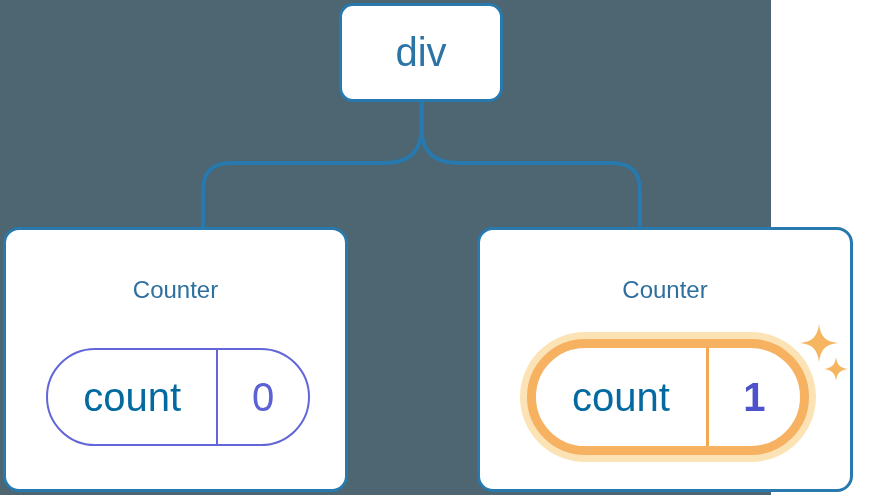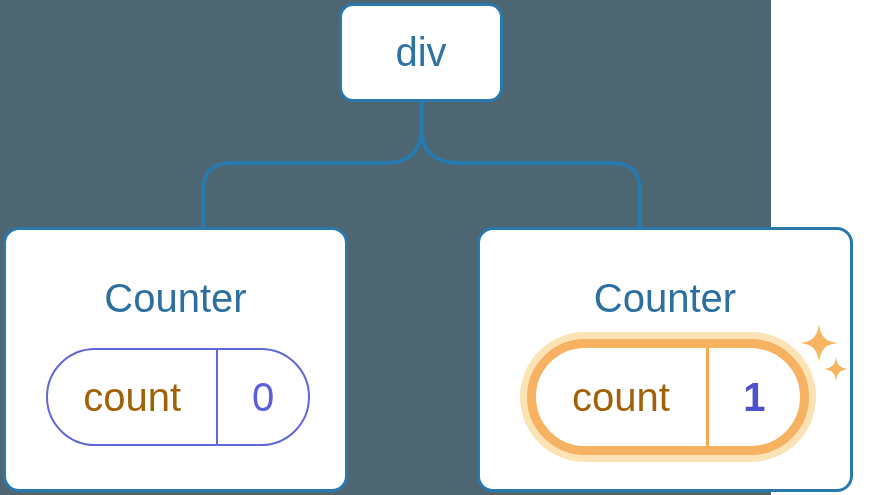--- a/index.html
+++ b/index.html
@@ -47,21 +47,21 @@
   }
   .card.left  { left: 3px;   width: 345px; }
   .card.right { left: 477px; width: 376px; }
 
   .card-title {
     position: absolute;
     top: 48px;
     left: 0;
     width: 100%;
     text-align: center;
-    font-size: 40px;
+    font-size: 24px;
     font-weight: 500;
     color: #2d6f9f;
     line-height: 1;
   }
 
   .pill {
     position: absolute;
     display: flex;
     overflow: hidden;
     background: #ffffff;
@@ -85,21 +85,21 @@
     border-radius: 58px;
     box-shadow: 0 0 0 7px #fbe3b5;
   }
 
   .pill-key {
     flex: 0 0 65.5%;
     display: flex;
     align-items: center;
     justify-content: center;
     font-size: 40px;
-    color: #a16207;
+    color: #0369a1;
   }
   .pill.plain    .pill-key { border-right: 2.5px solid #6266d8; }
   .pill.highlight .pill-key { border-right: 3px solid #f3a94f; }
 
   .pill-value {
     flex: 1;
     display: flex;
     align-items: center;
     justify-content: center;
     font-size: 40px;

